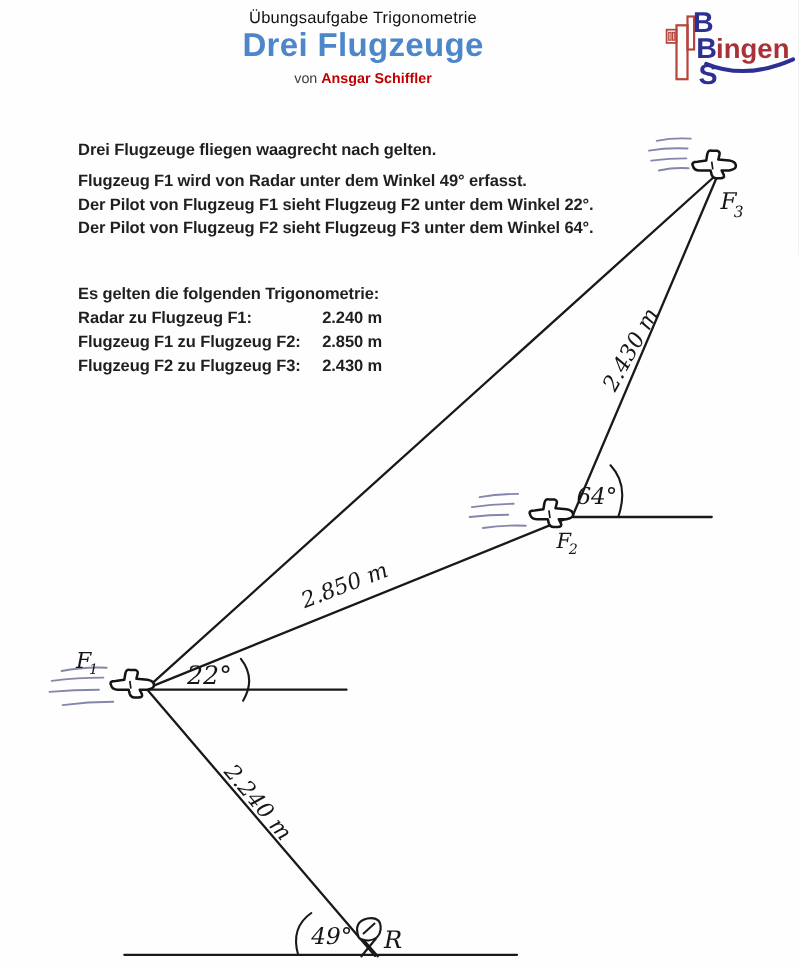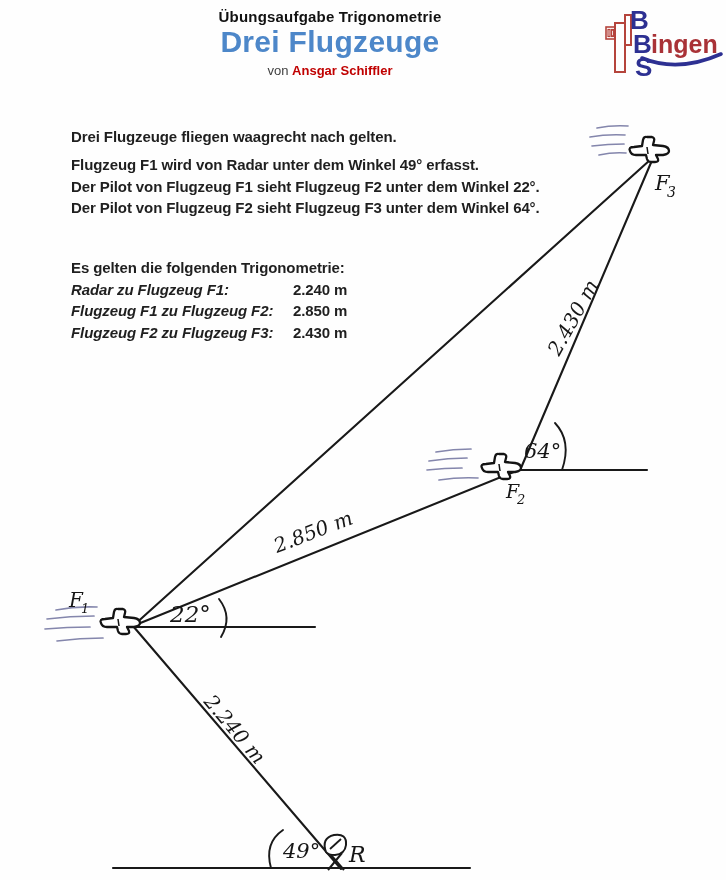--- a/index.html
+++ b/index.html
@@ -2,36 +2,36 @@
 <html><head>
 <meta charset="utf-8">
 <style>
   html,body{margin:0;padding:0;background:#e8e8e8;}
   .page{
     position:relative;width:726px;height:880px;background:#fefefe;
     font-family:"Liberation Sans",sans-serif;overflow:hidden;
   }
   
   .header{position:absolute;top:8px;left:0;width:660px;text-align:center;}
-  .subtitle{font-size:15px;font-weight:700;color:#111;letter-spacing:.2px;}
+  .subtitle{font-size:15px;font-weight:400;color:#111;letter-spacing:.2px;}
   .title{font-size:30px;font-weight:700;color:#4d87c9;margin-top:0;letter-spacing:.3px;}
   .byline{font-size:13px;margin-top:4px;color:#1a1a1a;}
   .byline .prefix{font-weight:400;color:#404040;}
   .byline .author{font-weight:700;color:#c00000;}
   
   .logo{position:absolute;top:2px;left:598px;width:128px;height:80px;}
   .logo text{font-family:"Liberation Sans",sans-serif;font-weight:700;}
   
   .textblock{position:absolute;left:71px;color:#1f1f1f;font-weight:700;
     font-size:15px;line-height:21.5px;letter-spacing:-0.1px;}
   .tb1{top:126px;}
   .tb2{top:154px;}
   .tb3{top:257px;}
   .dist-row{display:flex;}
-  .dist-label{width:222px;font-style:italic;}
+  .dist-label{width:222px;}
   
   .diagram{position:absolute;left:0;top:0;width:726px;height:880px;}
   .ink{stroke:#191919;stroke-width:2.1;stroke-linecap:round;fill:none;}
   .ink-thin{stroke:#191919;stroke-width:1.9;stroke-linecap:round;fill:none;}
   .plane-body{fill:#ffffff;stroke:#141414;stroke-width:2.3;stroke-linejoin:round;}
   .speed{stroke:#8486ac;stroke-width:1.7;stroke-linecap:round;fill:none;}
   .hand{font-family:"DejaVu Serif",serif;font-style:italic;fill:#161616;}
 </style>
 </head>
 <body>

